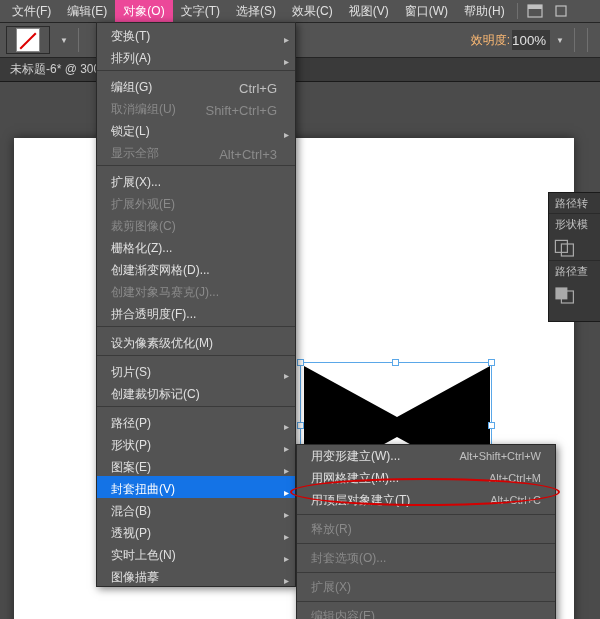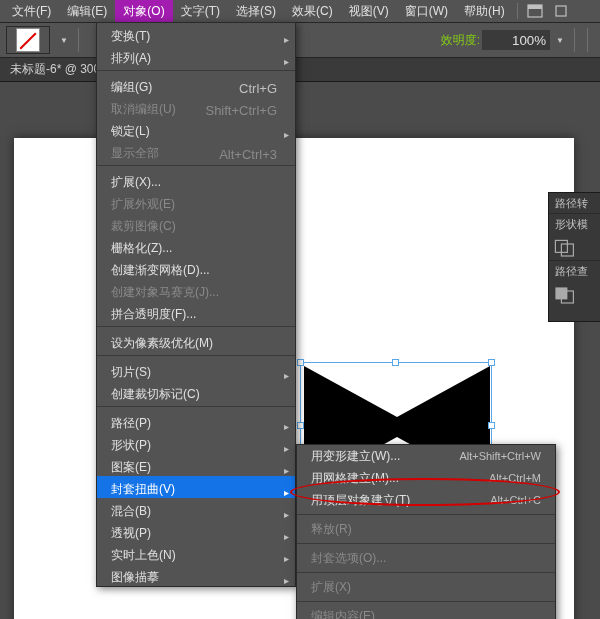--- a/index.html
+++ b/index.html
@@ -1,34 +1,34 @@
 <!DOCTYPE html>
 <html><head>
 <meta charset="utf-8">
 <style>
 * { margin: 0; padding: 0; box-sizing: border-box; font-family: "Microsoft YaHei", sans-serif; }
 body { background: #323232; width: 600px; height: 619px; overflow: hidden; position: relative; color: #e0e0e0; font-size: 12px; }
 
 
 .menubar { height: 22px; background: #535353; display: flex; align-items: center; padding: 0 4px; }
 .menubar .menu-item { padding: 3px 8px; cursor: default; }
-.menubar .menu-item.active { background: #a21caf; color: #fff; }
+.menubar .menu-item.active { background: #ec4899; color: #fff; }
 .menubar .divider { width: 1px; height: 16px; background: #707070; margin: 0 4px; }
 .menubar .iconbtn { width: 22px; height: 18px; margin: 0 2px; display: flex; align-items: center; justify-content: center; }
 .menubar .iconbtn svg { width: 16px; height: 14px; }
 
 
 .optbar { height: 36px; background: #535353; border-top: 1px solid #252525; border-bottom: 1px solid #252525; display: flex; align-items: center; padding: 0 6px; }
 .swatch-wrap { width: 44px; height: 28px; border: 1px solid #2a2a2a; display: flex; align-items: center; justify-content: center; margin-right: 6px; background: #535353; }
 .swatch-none { width: 24px; height: 24px; border: 1px solid #888; position: relative; background: #fff; }
 .swatch-none::after { content: ""; position: absolute; left: 0; right: 0; top: 50%; border-top: 2px solid #d00; transform: rotate(-45deg); }
 .optbar .tri { font-size: 8px; margin: 0 4px; color: #ccc; }
 .optbar .divider { width: 1px; height: 24px; background: #707070; margin: 0 6px; }
-.opt-label { color: #84cc16; }
-.opt-input { width: 68px; height: 20px; background: #3a3a3a; border: none; color: #e0e0e0; text-align: right; padding-right: 4px; margin: 0 2px; }
+.opt-label { color: #fdba74; }
+.opt-input { width: 38px; height: 20px; background: #3a3a3a; border: none; color: #e0e0e0; text-align: right; padding-right: 4px; margin: 0 2px; }
 
 
 .doctab { height: 24px; background: #3a3a3a; display: flex; align-items: center; border-bottom: 1px solid #1a1a1a; }
 .doctab span { padding: 0 10px; color: #d0d0d0; }
 
 
 .canvas-area { position: absolute; left: 0; top: 82px; right: 0; bottom: 0; background: #4b4b4b; }
 .artboard { position: absolute; left: 14px; top: 56px; width: 560px; height: 500px; background: #fff; box-shadow: 0 0 10px rgba(0,0,0,.5); }
 .bowtie { position: absolute; left: 304px; top: 284px; width: 186px; height: 122px; }
 .bowtie svg { width: 100%; height: 100%; }

